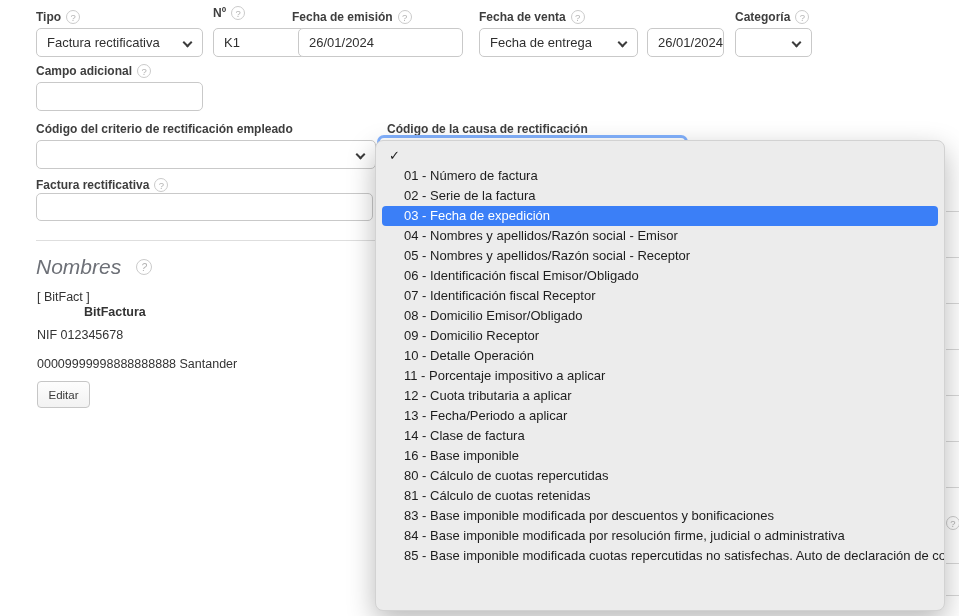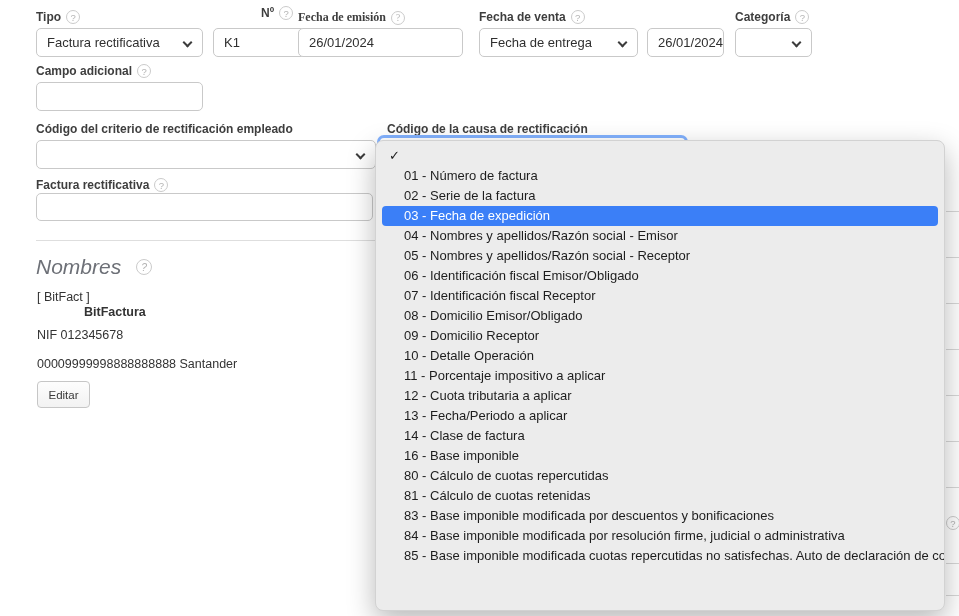--- a/index.html
+++ b/index.html
@@ -89,25 +89,25 @@
 </style>
 </head>
 <body>
 
 <div class="page">
 
   <div class="lbl" style="left:36px; top:10px;">
     <span>Tipo</span>
     <span class="help">?</span>
   </div>
-  <div class="lbl" style="left:213px; top:6px;margin-left:48px;">
+  <div class="lbl" style="left:213px; top:6px;">
     <span>Nº</span>
     <span class="help">?</span>
   </div>
-  <div class="lbl" style="left:298px; top:10px;font-family:Liberation Serif, serif;">
+  <div class="lbl" style="left:292px; top:10px;">
     <span>Fecha de emisión</span>
     <span class="help">?</span>
   </div>
   <div class="lbl" style="left:479px; top:10px;">
     <span>Fecha de venta</span>
     <span class="help">?</span>
   </div>
   <div class="lbl" style="left:735px; top:10px;">
     <span>Categoría</span>
     <span class="help">?</span>

